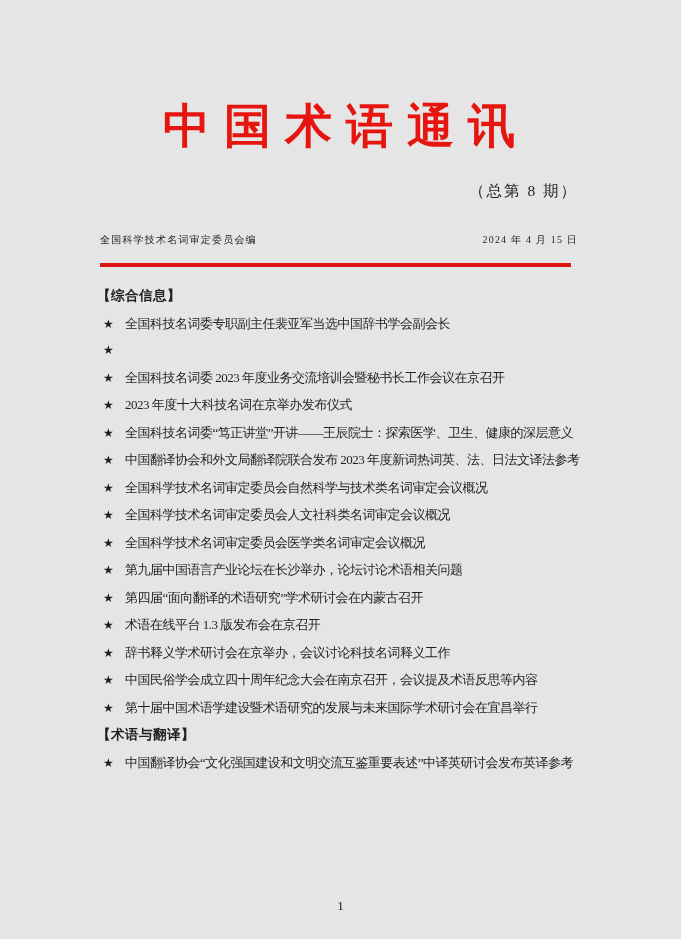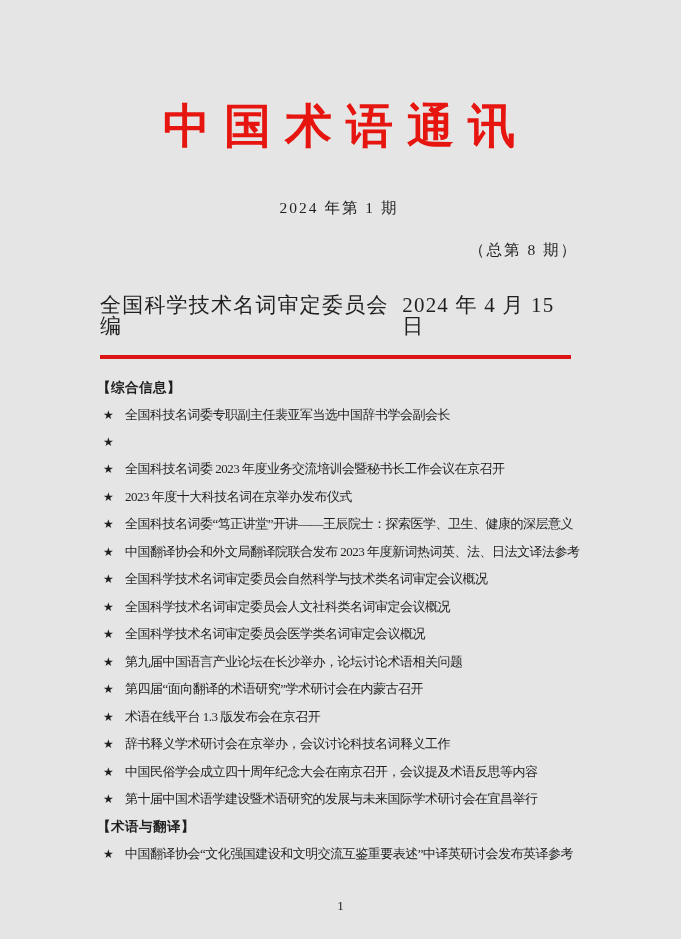--- a/index.html
+++ b/index.html
@@ -42,21 +42,21 @@
     text-align: right;
     font-size: 15.5px;
     line-height: 1;
     letter-spacing: 2px;
   }
   .pub-row {
     margin-top: 37px;
     display: flex;
     justify-content: space-between;
     align-items: flex-end;
-    font-size: 21px;
+    font-size: 10px;
     line-height: 1;
     letter-spacing: 1.2px;
   }
   .red-rule {
     margin-top: 18px;
     width: 471px;
     height: 4px;
     background: var(--rule_red, #dc1414);
   }
   .toc {
@@ -99,21 +99,20 @@
     line-height: 1;
   }
 </style>
 </head>
 <body>
 
 <div class="page">
 
   <h1 class="title">中国术语通讯</h1>
 
-  <div class="issue-line">2024 年第 1 期</div>
 
   <div class="total-issue-line">（总第 8 期）</div>
 
   <div class="pub-row">
     <span>全国科学技术名词审定委员会编</span>
     <span>2024 年 4 月 15 日</span>
   </div>
 
   <div class="red-rule"></div>
 

